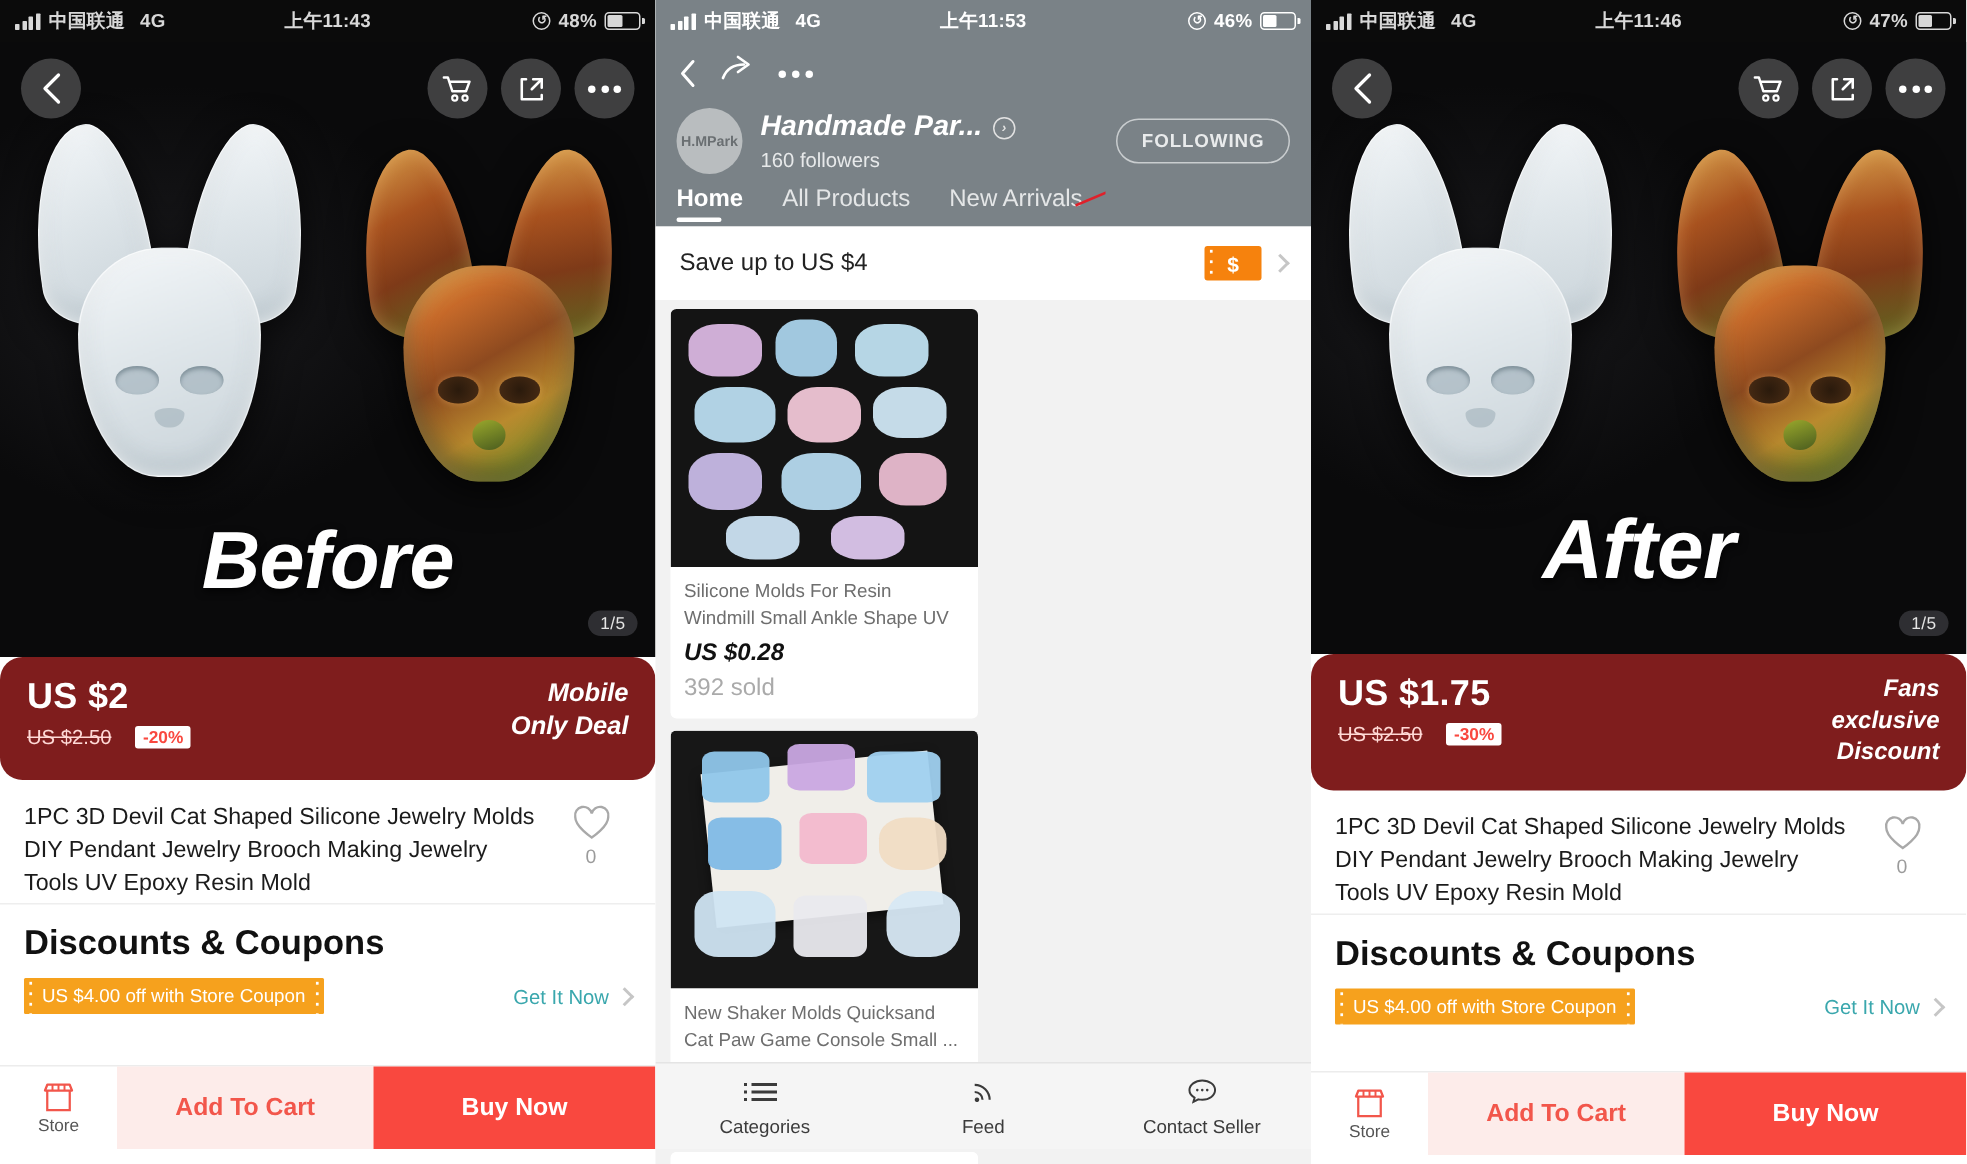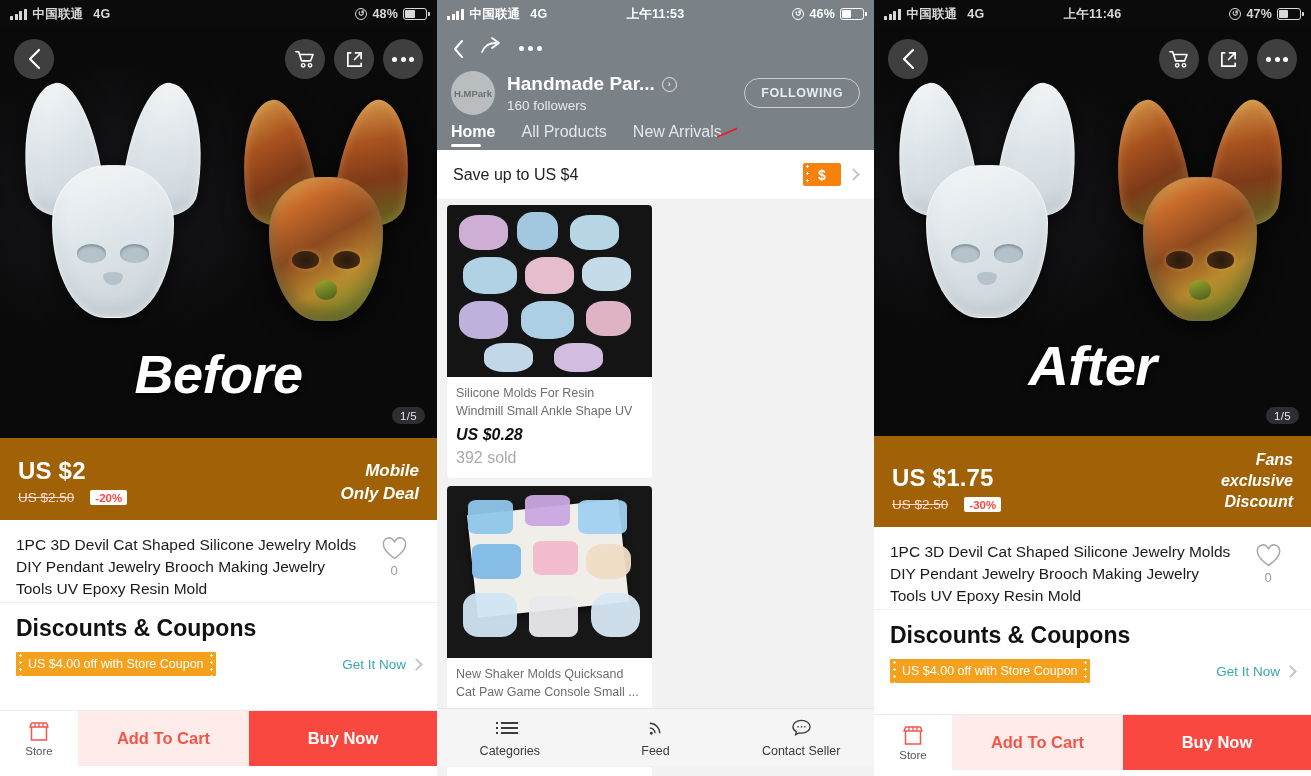--- a/index.html
+++ b/index.html
@@ -84,22 +84,22 @@
   
   .topbar-dark { position:absolute; left:0; right:0; top:0; height:62px; display:flex; align-items:center; padding:0 14px; z-index:5;}
   .circ { width: 40px; height: 40px; border-radius: 50%; background: rgba(108,108,110,.55);
           display:flex; align-items:center; justify-content:center; color:#fff; }
   .circ + .circ { margin-left: 9px; }
   .topbar-right { margin-left:auto; display:flex; }
   .dots { display:flex; gap:3.5px; }
   .dots i { width:5px; height:5px; border-radius:50%; background:#fff; display:block;}
 
   
-  .price-banner { position: relative; width:100%; background: #a16207; color:#fff;
-     padding: 13px 18px 15px 18px; display:flex; align-items:flex-end; min-height: 82px;}
+  .price-banner { position: relative; width:100%; background: #7f1d1d; color:#fff;
+     padding: 13px 18px 15px 18px; display:flex; align-items:flex-start; min-height: 82px; border-radius: 15px;}
   .price-main { font-size: 24px; font-weight: bold; letter-spacing:.2px; }
   .price-sub { display:flex; align-items:center; gap:16px; margin-top: 5px; }
   .price-old { font-size: 13.5px; color:#ffd9d6; text-decoration: line-through; }
   .price-off { background:#fff; color:#f9483f; font-size: 11.5px; font-weight:bold; padding: 1.5px 5px; border-radius: 2px;}
   .deal-tag { margin-left:auto; text-align:right; font-style: italic; font-weight:bold; font-size: 17px; line-height: 1.32; }
 
   
   .title-block { display:flex; padding: 14px 16px 2px 16px; border-bottom: 1px solid #eee;}
   .ptitle { font-size: 15.5px; line-height: 1.42; color:#1b1b1b; flex:1; padding-right: 10px; }
   .wish { width: 54px; display:flex; flex-direction:column; align-items:center; padding-top: 2px;}
@@ -137,21 +137,21 @@
   .mag { width:16px; height:16px; border:2px solid #dcdcdc; border-radius:50%; position:relative; flex:none;}
   .mag::after{content:""; position:absolute; right:-5px; bottom:-4px; width:7px; height:2px; background:#dcdcdc;
               transform: rotate(45deg); border-radius:2px;}
   .share-ic { color:#fff; font-size: 21px; padding: 0 2px;}
   .dots-w { display:flex; gap:4px; padding-left:6px;}
   .dots-w i { width:5px;height:5px;border-radius:50%;background:#fff;display:block;}
 
   .storeinfo { display:flex; align-items:center; padding: 4px 14px 2px 14px; gap: 12px;}
   .avatar { width: 44px; height:44px; border-radius:50%; background:#b9bdbf; color:#6a6f72;
             display:flex;align-items:center;justify-content:center;font-size:9.5px;font-weight:bold; flex:none;}
-  .sname { display:flex; align-items:center; gap:7px; color:#fff; font-size: 19px; font-weight:bold;}
+  .sname { display:flex; align-items:center; gap:7px; color:#fff; font-size: 19px; font-weight:bold;font-style:italic;}
   .sarrow { width:15px;height:15px;border:1.4px solid #e2e2e2;border-radius:50%;display:flex;
             align-items:center;justify-content:center;font-size:9px;color:#e2e2e2;}
   .sfollow { color:#e7e9ea; font-size: 13.5px; margin-top: 3px;}
   .follow-btn { margin-left:auto; border:1px solid #c9cdcf; border-radius: 16px; color:#e9ebec;
                 font-size: 12.5px; letter-spacing:.6px; padding: 7px 16px; font-weight:bold; flex:none;}
 
   .tabs { display:flex; gap: 26px; padding: 6px 14px 0 14px; }
   .tab { color:#e4e6e7; font-size: 16px; padding-bottom: 9px; position:relative;}
   .tab.active { color:#fff; font-weight:bold; }
   .tab.active::after { content:""; position:absolute; left:0; bottom:3px; width: 30px; height:3px;
@@ -204,20 +204,21 @@
       <div class="sb-left">
         <span class="bars">
             <i></i>
             <i></i>
             <i></i>
             <i></i>
           </span>
         <span class="carrier">中国联通</span>
         <span class="net">4G</span>
       </div>
+      <div class="sb-center">上午11:43</div>
       <div class="sb-right">
         <span class="lock-ic">↺</span>
         <span>48%</span>
         <span class="batt">
             <b style="width:48%"></b>
           </span>
       </div>
     </div>
 
     <div class="hero">

